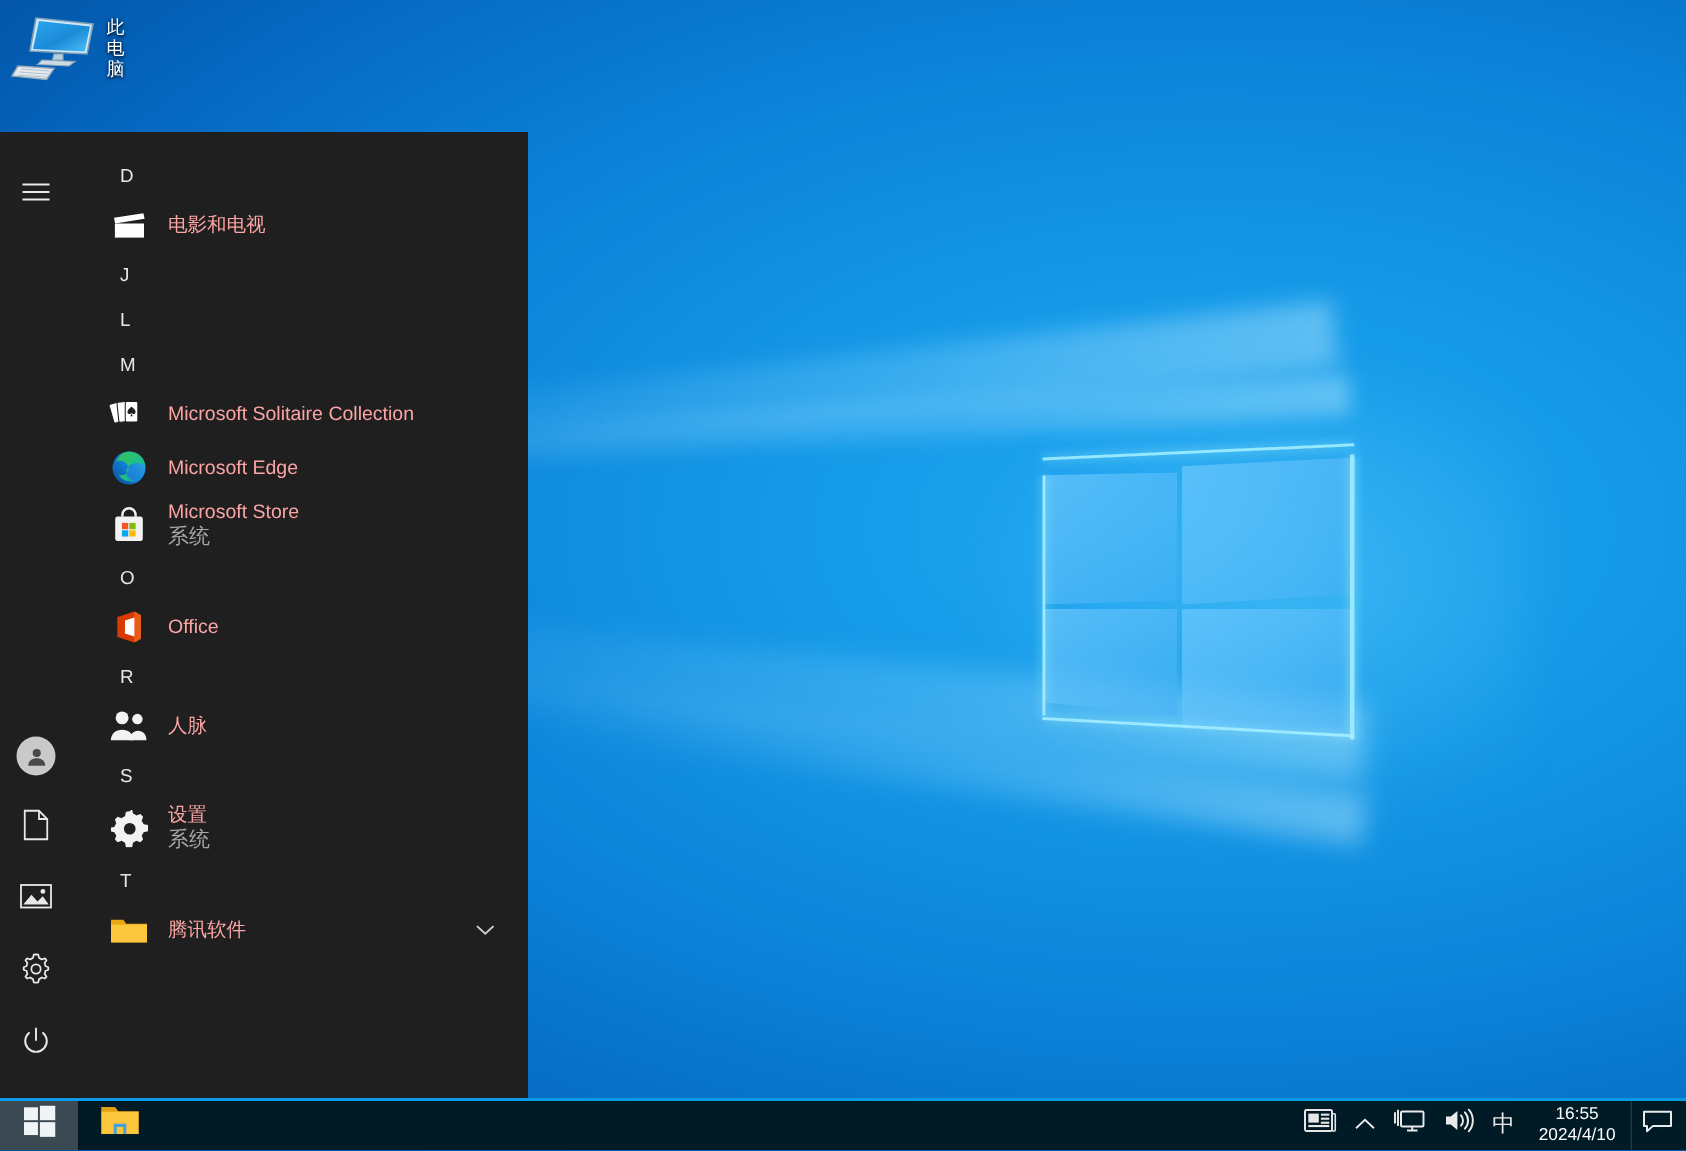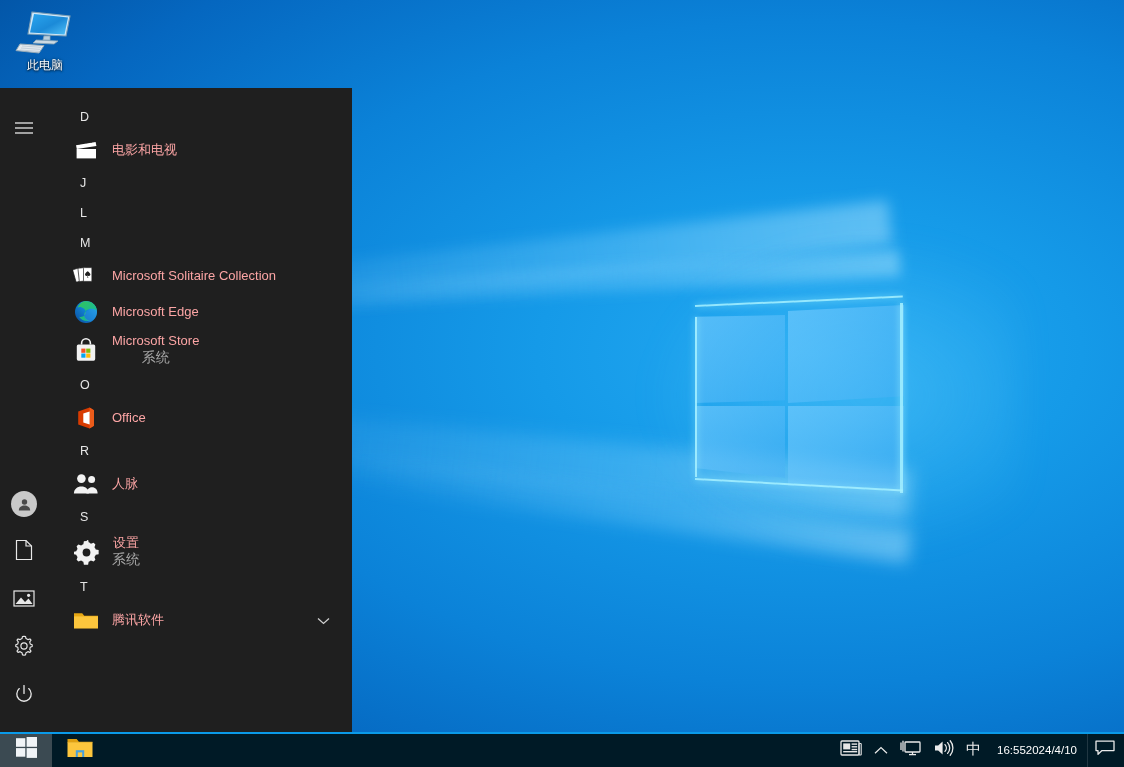--- a/index.html
+++ b/index.html
@@ -43,21 +43,21 @@
   #pane-br { left:93px;top:121px; width:116px; height:83px;  clip-path:polygon(0 0,100% 0,100% 100%,0 96%); }
   .edge { position:absolute; background:rgba(165,240,255,.88); box-shadow:0 0 7px rgba(165,240,255,.85); }
   #edge-right  { left:205px; top:18px;  width:3px;  height:190px; }
   #edge-left   { left:0;     top:32px;  width:2px;  height:160px; }
   #edge-top    { left:0;     top:20px;  width:208px;height:2px; transform:rotate(-2.6deg); transform-origin:left center; }
   #edge-bottom { left:0;     top:193px; width:208px;height:2px; transform:rotate(3.2deg); transform-origin:left center; }
 
   
   #desktop-icon {
     position:absolute; left:6px; top:8px; width:78px;
-    display:flex; flex-direction:column; align-items:center; gap:2px; cursor:default;
+    display:flex; align-items:center; gap:2px; cursor:default;
   }
   #pc-glyph { width:62px; height:48px; position:relative; }
   #icon-label {
     font-size:12px; color:#fff; text-shadow:0 1px 2px rgba(0,0,0,.75),0 0 3px rgba(0,0,0,.6);
     line-height:14px; text-align:center;
   }
 
   
   #start-menu {
     position:absolute; left:0; top:88px; width:352px; height:644px;
@@ -78,21 +78,21 @@
   }
 
   #app-list { flex:1 1 auto; padding-top:14px; overflow:hidden; position:relative; }
   .letter-head {
     height:30px; padding-left:32px; display:flex; align-items:center;
     font-size:12.5px; color:#e6e6e6;
   }
   .app-row {
     height:36px; display:flex; align-items:center; padding-left:22px; cursor:pointer;
   }
-  .app-row.tall { height:40px;text-align:center; }
+  .app-row.tall { height:40px; }
   .app-icon {
     width:32px; flex:0 0 32px; height:28px; display:flex; align-items:center; justify-content:center;
     margin-right:10px;
   }
   .app-text { display:flex; flex-direction:column; justify-content:center; line-height:1.12; }
   .app-name { font-size:13px; color:#fca5a5; white-space:nowrap; }
   .app-sub  { font-size:14px; color:#a6a6a6; margin-top:1px; }
   .expander { margin-left:auto; margin-right:22px; color:#cfcfcf; }
 
   
@@ -106,21 +106,21 @@
     background:#3b4a52; cursor:pointer;
   }
   .task-btn { width:56px; height:35px; display:flex; align-items:center; justify-content:center; cursor:pointer; }
   #tray { margin-left:auto; display:flex; align-items:center; height:35px; }
   .tray-item {
     height:35px; display:flex; align-items:center; justify-content:center;
     color:#eaeaea; cursor:pointer; padding:0 6px;
   }
   #tray-ime { font-size:15px; font-weight:400; }
   #tray-clock {
-    height:35px; display:flex; align-items:center; justify-content:center;
+    height:35px; display:flex; flex-direction:column; align-items:center; justify-content:center;
     padding:0 10px; color:#fff; font-size:11.5px; line-height:14px; cursor:pointer;
   }
   #tray-notify { padding:0 9px 0 7px; border-left:1px solid rgba(255,255,255,.13); }
 </style>
 </head>
 <body>
 
 <div id="desktop">
   <div class="ray" id="ray1"></div>
   <div class="ray" id="ray2"></div>

